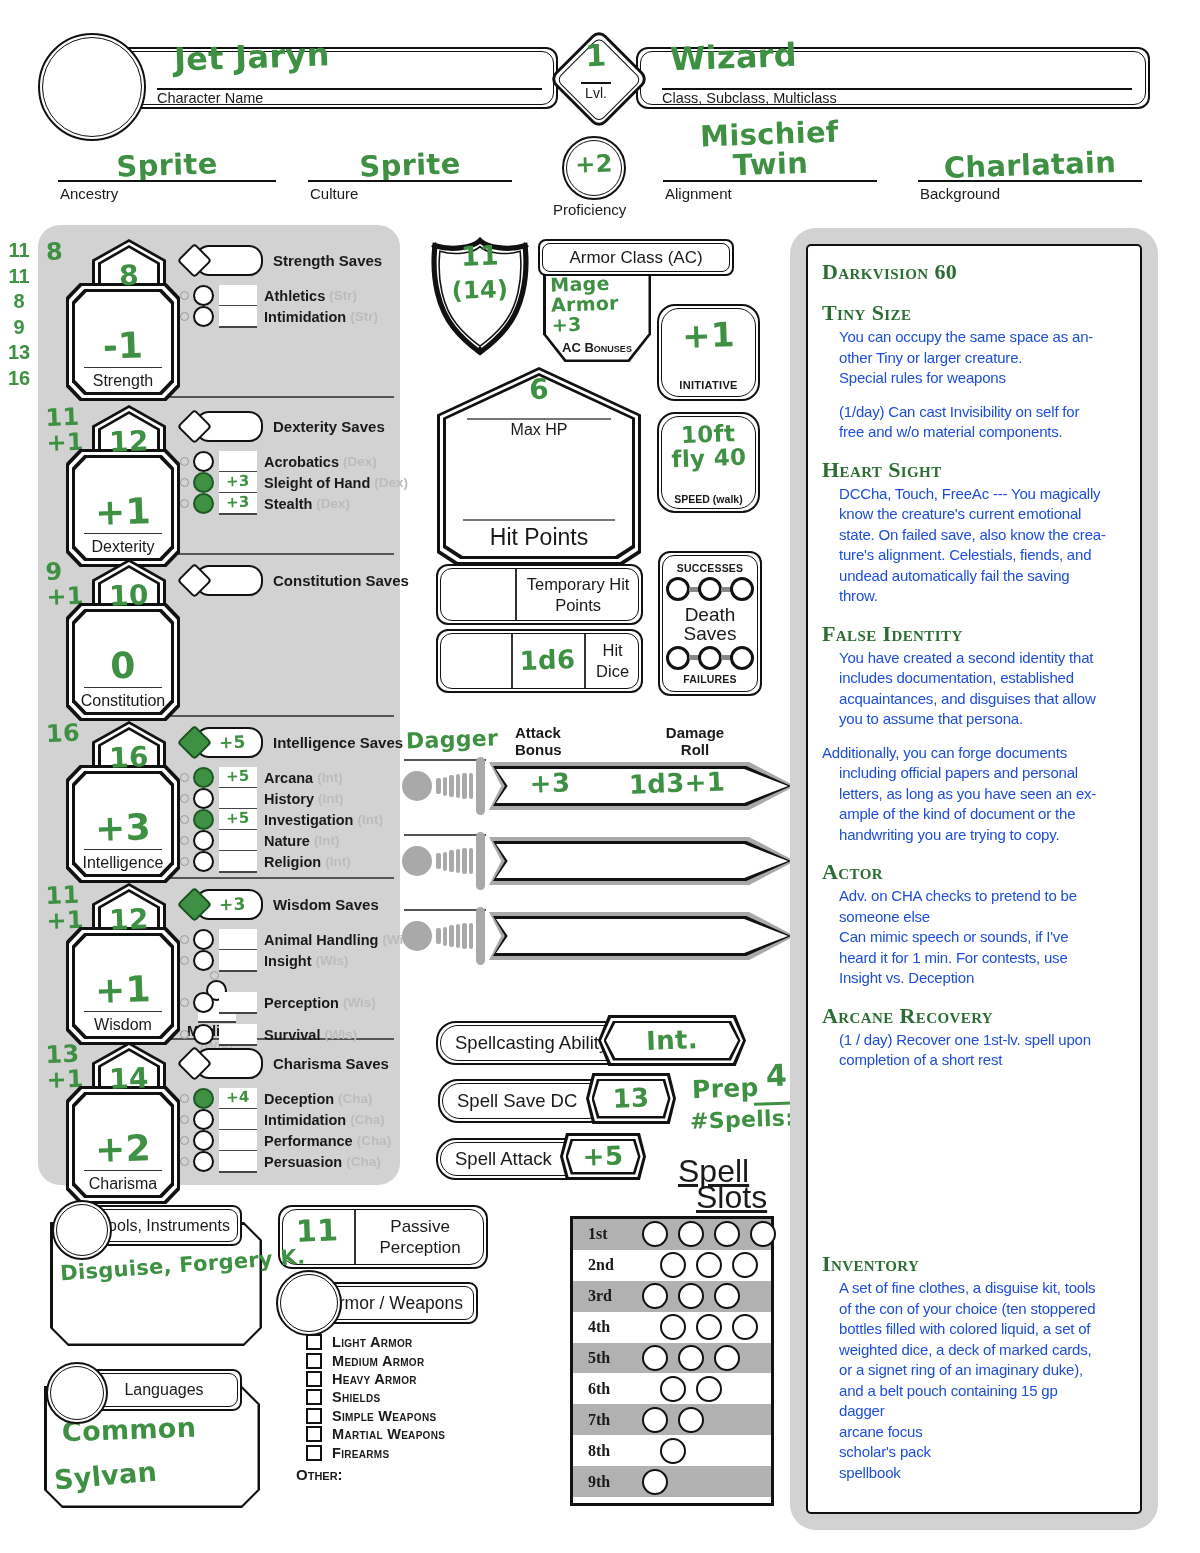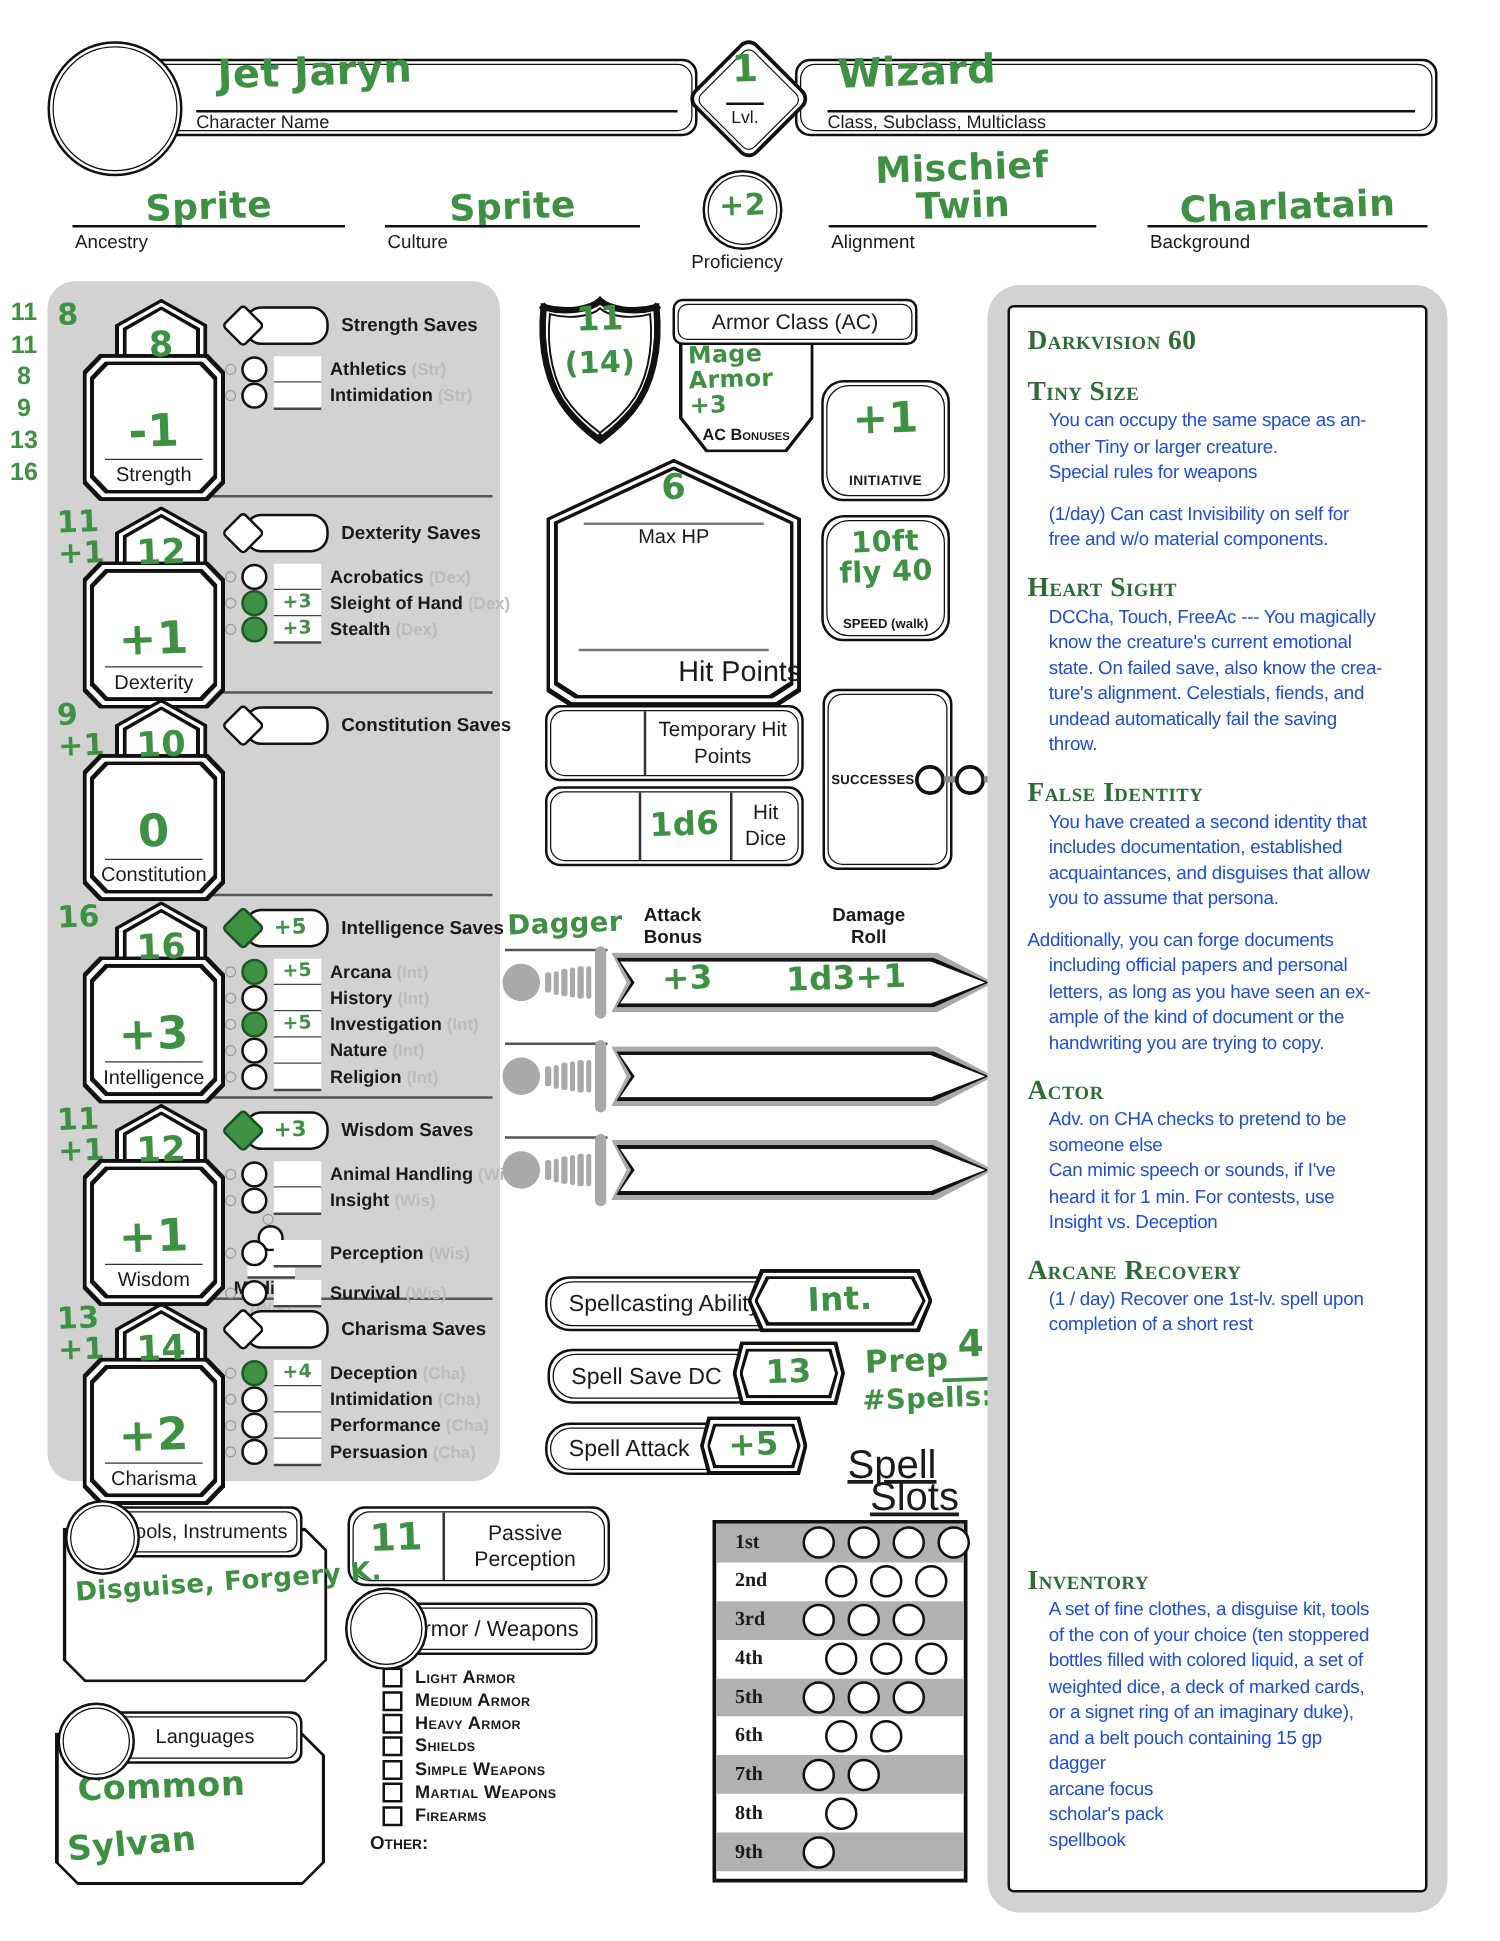--- a/index.html
+++ b/index.html
@@ -93,36 +93,36 @@
   #acb-note{left:8px;top:4px;font-size:19px;z-index:2;}
   #acb-label{left:0;bottom:7px;width:108px;text-align:center;font-variant:small-caps;font-weight:700;font-size:13px;z-index:2;}
   #initiative-box{left:657px;top:304px;width:99px;height:93px;border-radius:18px;}
   #init-val{left:0;top:12px;width:99px;text-align:center;font-size:34px;}
   #init-label{left:0;bottom:8px;width:99px;text-align:center;font-size:11px;font-weight:600;letter-spacing:.3px;}
   #hp-hex{left:437px;top:367px;width:204px;height:198px;}
   #hp-max{left:0;top:8px;width:204px;text-align:center;font-size:28px;z-index:2;}
   #hp-line1{left:30px;top:51px;width:144px;height:2px;background:#777;z-index:2;}
   #hp-maxlabel{left:0;top:54px;width:204px;text-align:center;font-size:16px;z-index:2;}
   #hp-line2{left:26px;bottom:44px;width:152px;height:2px;background:#777;z-index:2;}
-  #hp-label{left:0;bottom:14px;width:204px;text-align:right;font-size:23px;z-index:2;}
+  #hp-label{left:0;bottom:14px;width:204px;text-align:center;font-size:23px;z-index:2;}
   #speed-box{left:657px;top:412px;width:99px;height:97px;border-radius:18px;}
   #speed-val{left:0;top:8px;width:99px;text-align:center;font-size:23px;}
   #speed-label{left:0;bottom:6px;width:99px;text-align:center;font-size:10.5px;font-weight:600;}
   #temp-hp{left:436px;top:564px;width:203px;height:57px;border-radius:12px;}
   #temp-div{left:38%;top:3px;bottom:3px;width:1.5px;background:#333;}
   #temp-label{left:38%;right:0;top:0;bottom:0;display:flex;align-items:center;justify-content:center;
               text-align:center;font-size:16.5px;line-height:1.25;}
   #hit-dice{left:436px;top:629px;width:203px;height:60px;border-radius:12px;}
   #hd-div1{left:36%;top:3px;bottom:3px;width:1.5px;background:#333;}
   #hd-div2{left:72%;top:3px;bottom:3px;width:1.5px;background:#333;}
   #hd-val{left:36%;width:36%;top:0;bottom:0;display:flex;align-items:center;justify-content:center;font-size:26px;}
   #hd-label{left:72%;right:0;top:0;bottom:0;display:flex;align-items:center;justify-content:center;
             text-align:center;font-size:16.5px;line-height:1.25;}
   #death-saves{left:658px;top:551px;width:100px;height:141px;border-radius:12px;}
-  .ds-inner{position:absolute;inset:5px;display:flex;flex-direction:row;align-items:center;justify-content:space-between;padding:4px 0;}
+  .ds-inner{position:absolute;inset:5px;display:flex;flex-direction:column;align-items:center;justify-content:space-between;padding:4px 0;}
   .ds-lab{font-size:10.5px;font-weight:700;letter-spacing:.2px;}
   .ds-row{display:flex;align-items:center;}
   .ds-c{width:18px;height:18px;border:3px solid #111;border-radius:50%;background:#fff;}
   .ds-bar{width:10px;height:5px;background:#888;margin:0 -1px;}
   .ds-title{font-size:19px;line-height:19px;text-align:center;}
   
   #weapons{left:402px;top:722px;width:396px;height:292px;}
   #atk-header{position:absolute;left:113px;top:2px;font-size:15px;font-weight:600;white-space:pre-line;line-height:17px;}
   #dmg-header{position:absolute;left:238px;top:2px;width:110px;text-align:center;font-size:15px;font-weight:600;white-space:pre-line;line-height:17px;}
   .wrow{position:absolute;left:0;width:396px;height:62px;}

